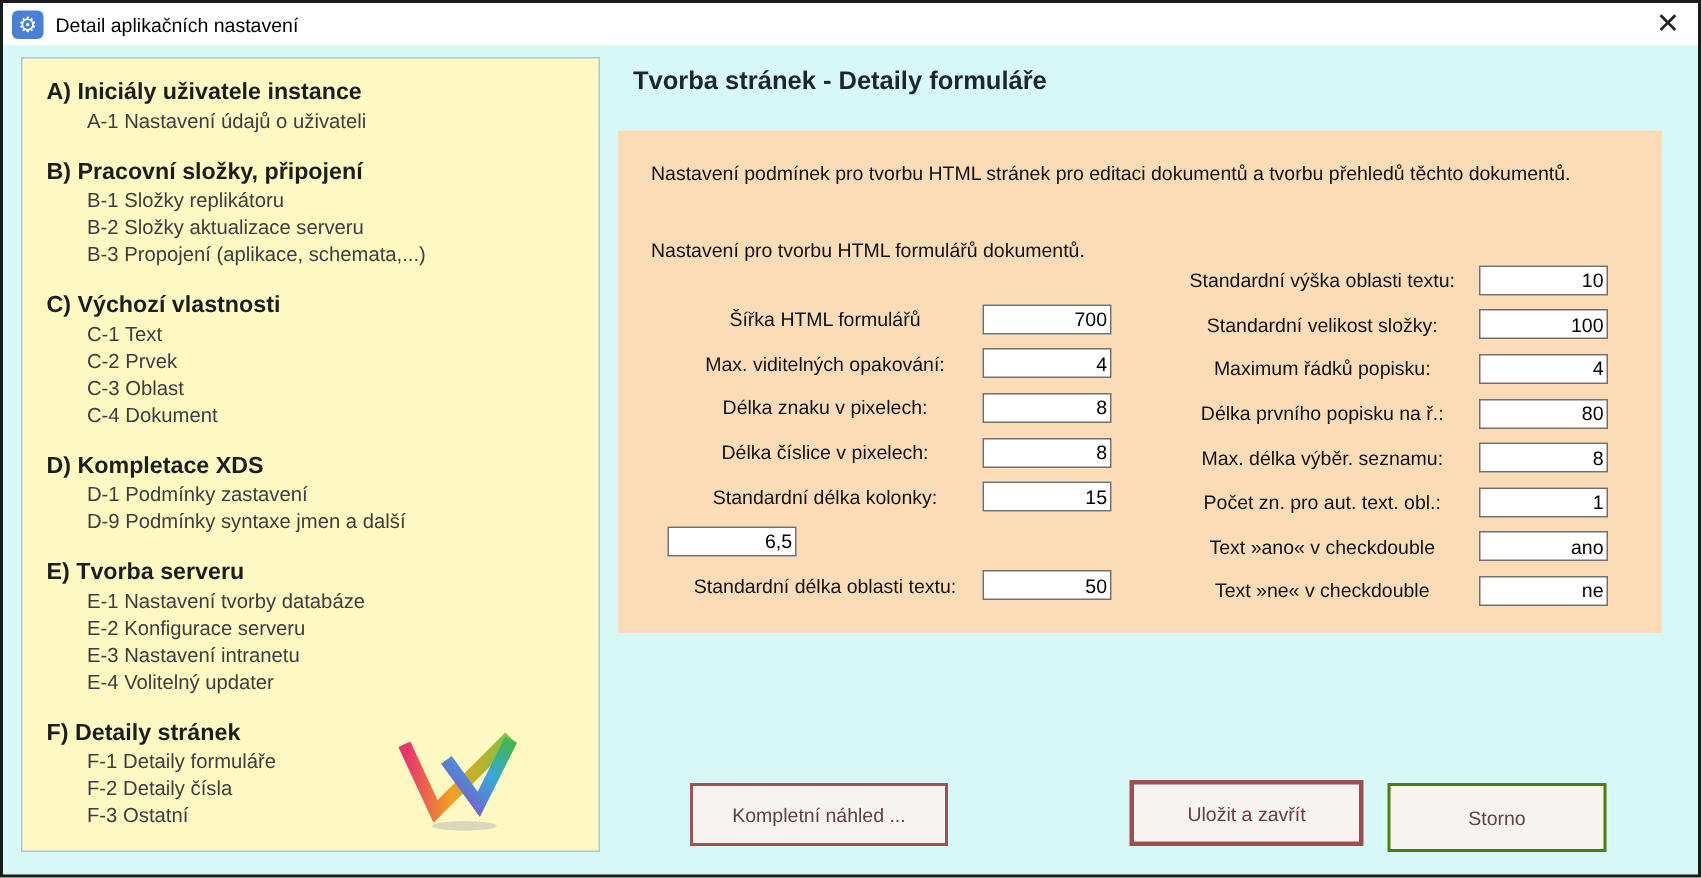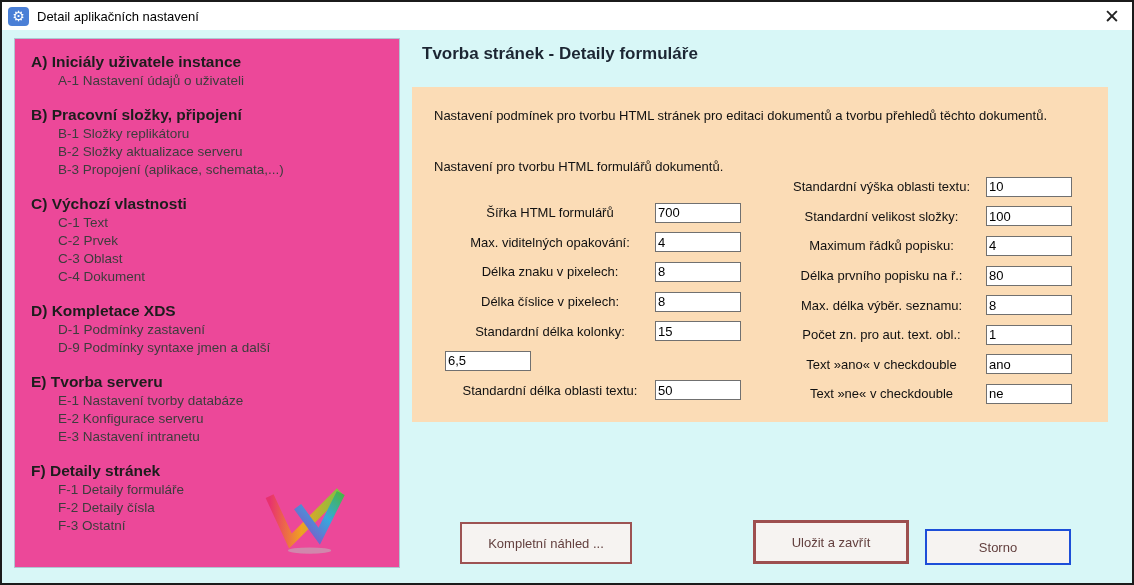--- a/index.html
+++ b/index.html
@@ -9,46 +9,46 @@
     display:flex;align-items:center;}
   .app-icon{width:21px;height:19px;margin-left:6px;border-radius:4px;background:#4a7fd6;
     color:#fff;font-size:14px;line-height:19px;text-align:center;}
   .titlebar-text{margin-left:8px;font-size:13px;color:#000;}
   .close-btn{margin-left:auto;width:40px;height:28px;display:flex;align-items:center;
     justify-content:center;font-size:19px;color:#222;cursor:pointer;}
   .content{position:absolute;left:0;top:28px;right:0;bottom:0;}
 
   
   .sidebar{position:absolute;left:12px;top:8px;width:386px;height:530px;box-sizing:border-box;
-    background:#ec4899;border:1px solid #aec6d2;padding:6px 0 0 16px;overflow:hidden;}
+    background:#fef9c3;border:1px solid #aec6d2;padding:6px 0 0 16px;overflow:hidden;}
   .sb-head{font-size:15.5px;font-weight:bold;color:#1d1d1d;margin-top:14px;line-height:21px;cursor:pointer;}
   .sb-sec:first-child .sb-head{margin-top:6px;}
   .sb-item{font-size:13.5px;color:#3d3d3d;margin-left:27px;line-height:18px;cursor:pointer;}
   .logo{position:absolute;right:42px;bottom:10px;width:98px;height:72px;}
 
   
   .main-title{position:absolute;left:420px;top:14px;font-size:17px;font-weight:bold;color:#1c2633;}
   .panel{position:absolute;left:410px;top:57px;width:696px;height:335px;background:#fbdcb6;}
   .intro1{position:absolute;left:22px;top:20px;width:640px;font-size:13px;color:#111;line-height:17px;}
   .intro2{position:absolute;left:22px;top:72px;width:640px;font-size:13px;color:#111;}
 
   .col{position:absolute;display:flex;flex-direction:column;}
   .col-left{left:33px;top:111px;width:296px;}
   .col-right{left:365px;top:85px;width:295px;}
   .frow{display:flex;align-items:center;height:29.6px;}
   .flabel{flex:1;font-size:13px;color:#111;text-align:center;}
   .fld{width:86px;height:20px;box-sizing:border-box;border:1px solid #707070;background:#fff;
-    font-family:"Liberation Sans",sans-serif;font-size:13px;color:#000;padding:8px 2px;}
+    font-family:"Liberation Sans",sans-serif;font-size:13px;color:#000;padding:8px 2px;text-align:right;}
 
   
   .btn{position:absolute;box-sizing:border-box;background:#f6f3f1;color:#63403f;
     font-family:"Liberation Sans",sans-serif;font-size:13px;cursor:pointer;}
   .btn-preview{left:426px;top:492px;width:172px;height:42px;border:2px solid #9d5353;margin-left:32px;}
   .btn-save{left:751px;top:490px;width:156px;height:44px;border:3px solid #9d4f4f;}
-  .btn-cancel{left:923px;top:492px;width:146px;height:36px;border:2px solid #1d4ed8;margin-top:7px;}
+  .btn-cancel{left:923px;top:492px;width:146px;height:46px;border:2px solid #4d7c0f;}
 </style>
 </head>
 <body>
 
 <div class="window">
 
   <div class="titlebar">
     <div class="app-icon">⚙</div>
     <div class="titlebar-text">Detail aplikačních nastavení</div>
     <div class="close-btn">✕</div>
@@ -77,20 +77,21 @@
       <div class="sb-sec">
         <div class="sb-head">D) Kompletace XDS</div>
         <div class="sb-item">D-1 Podmínky zastavení</div>
         <div class="sb-item">D-9 Podmínky syntaxe jmen a další</div>
       </div>
       <div class="sb-sec">
         <div class="sb-head">E) Tvorba serveru</div>
         <div class="sb-item">E-1 Nastavení tvorby databáze</div>
         <div class="sb-item">E-2 Konfigurace serveru</div>
         <div class="sb-item">E-3 Nastavení intranetu</div>
+        <div class="sb-item">E-4 Volitelný updater</div>
       </div>
       <div class="sb-sec">
         <div class="sb-head">F) Detaily stránek</div>
         <div class="sb-item">F-1 Detaily formuláře</div>
         <div class="sb-item">F-2 Detaily čísla</div>
         <div class="sb-item">F-3 Ostatní</div>
       </div>
 
       <svg class="logo" viewBox="0 0 120 90">
         <defs>

